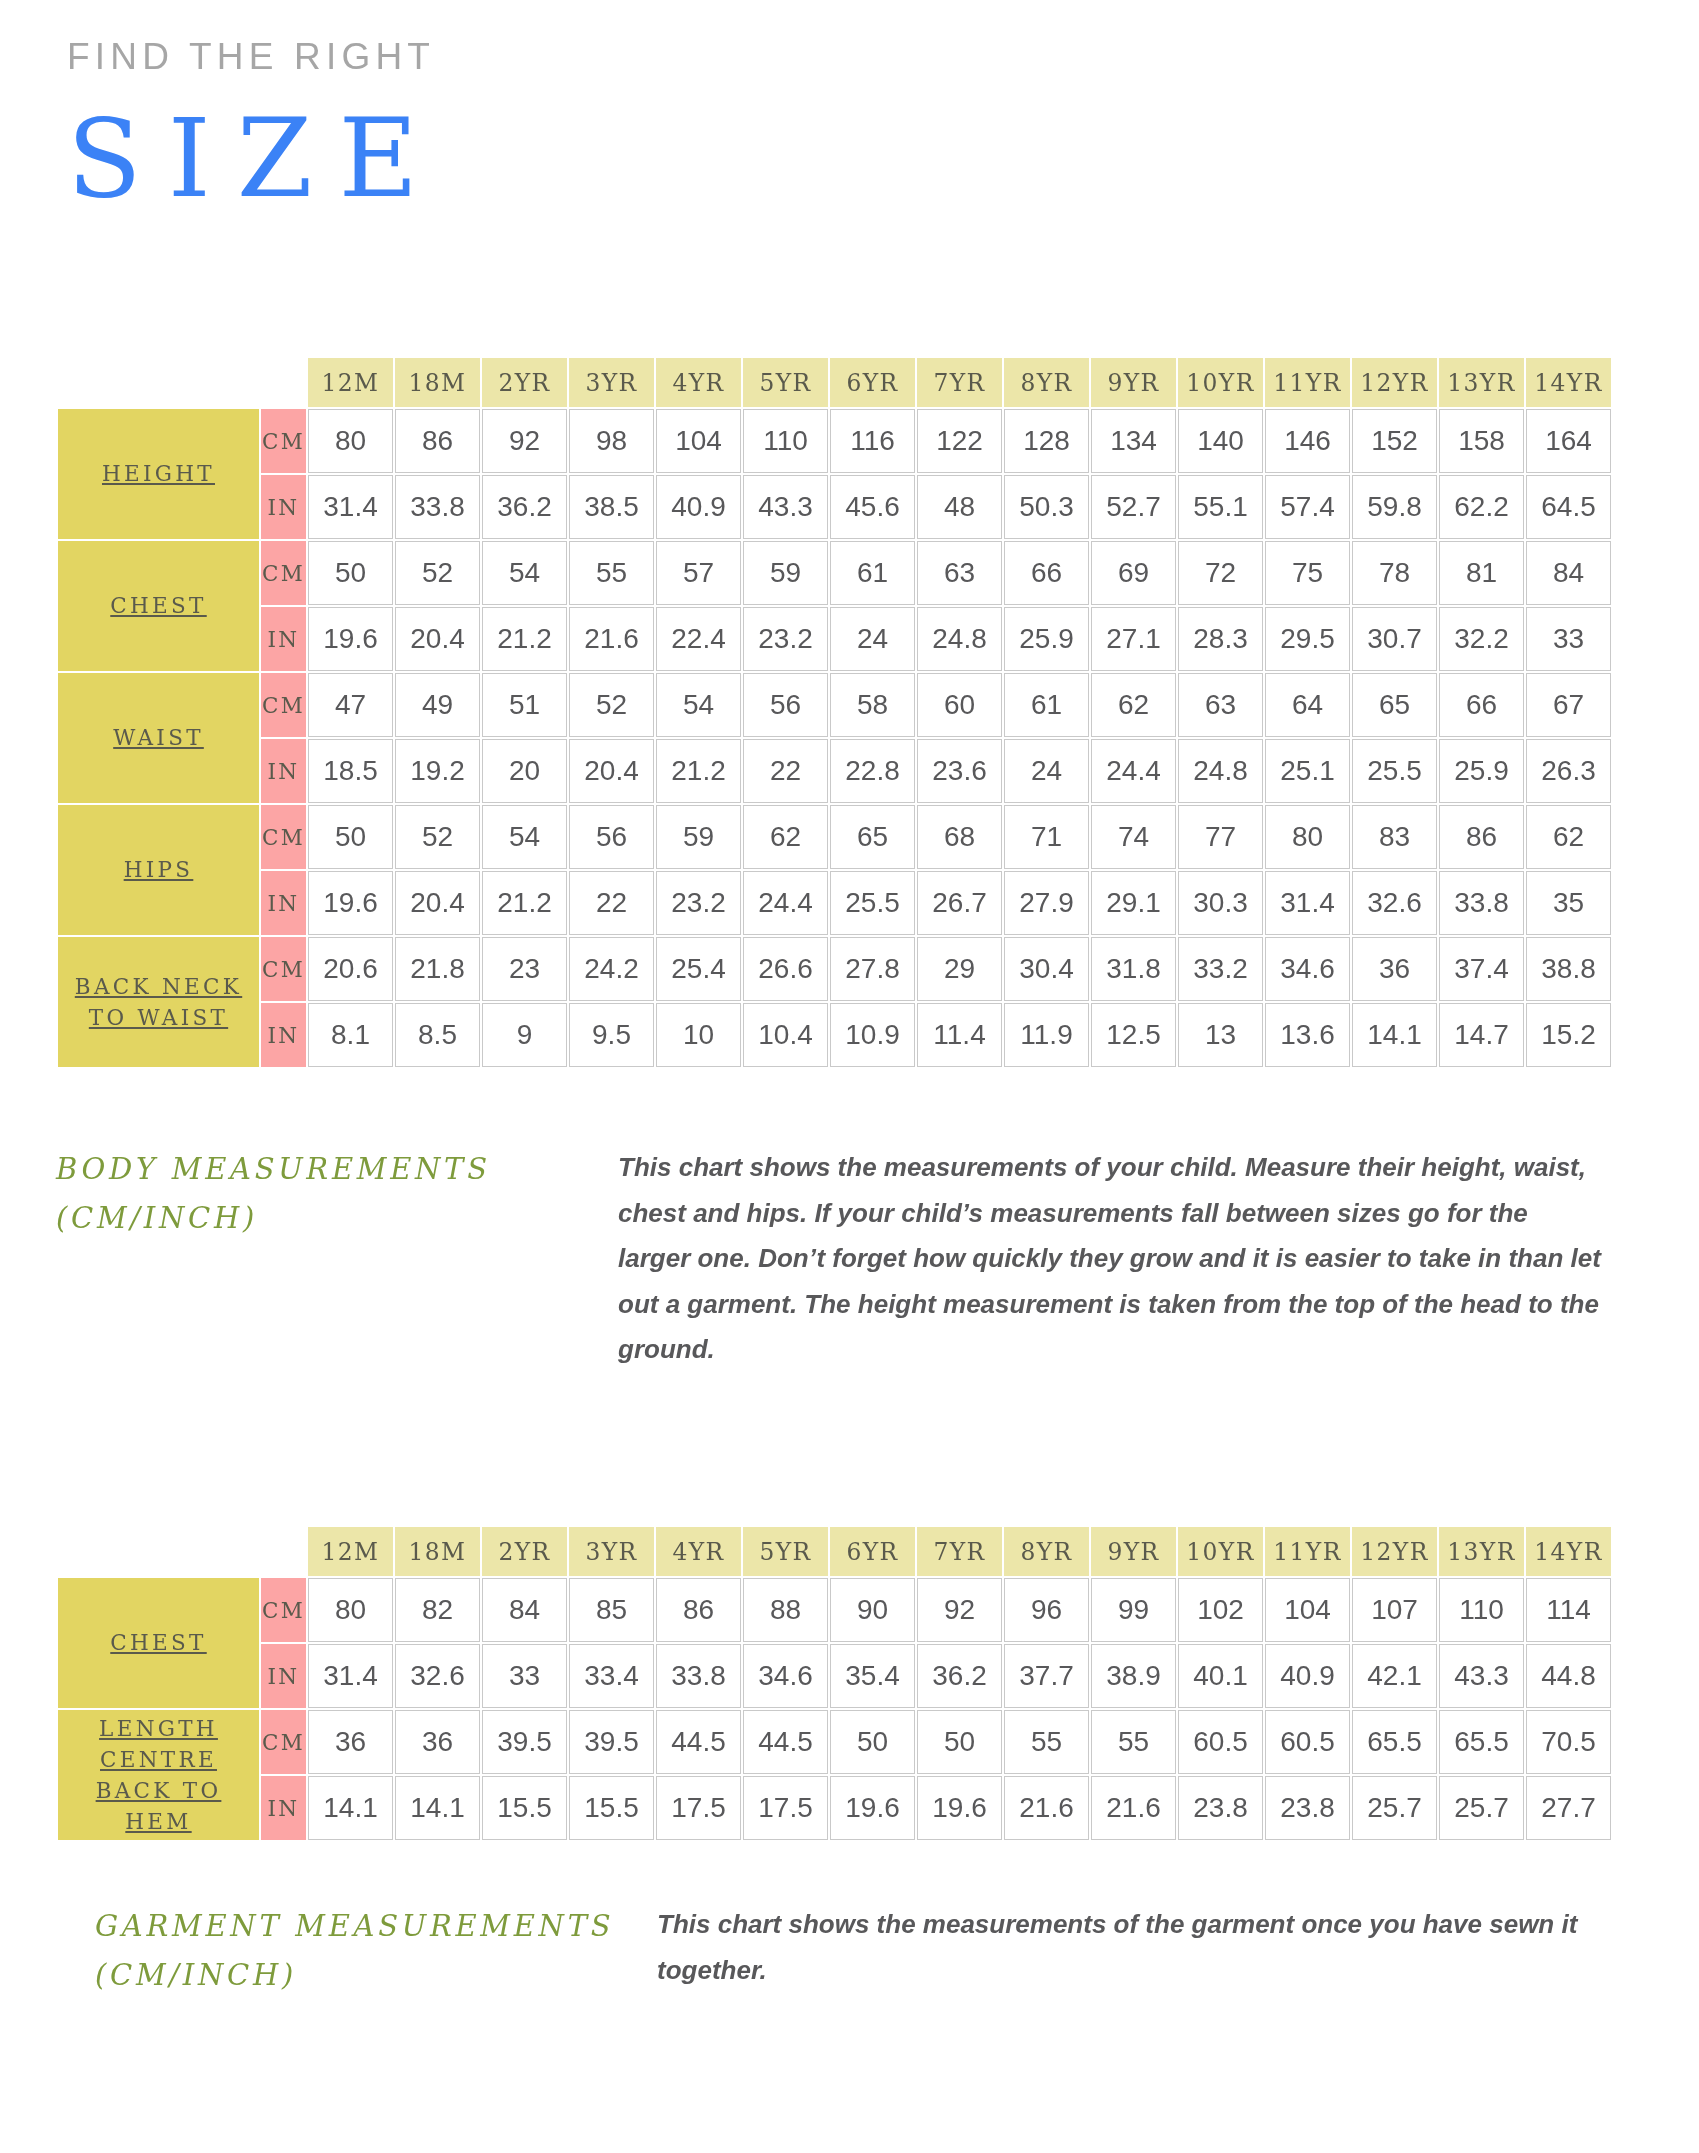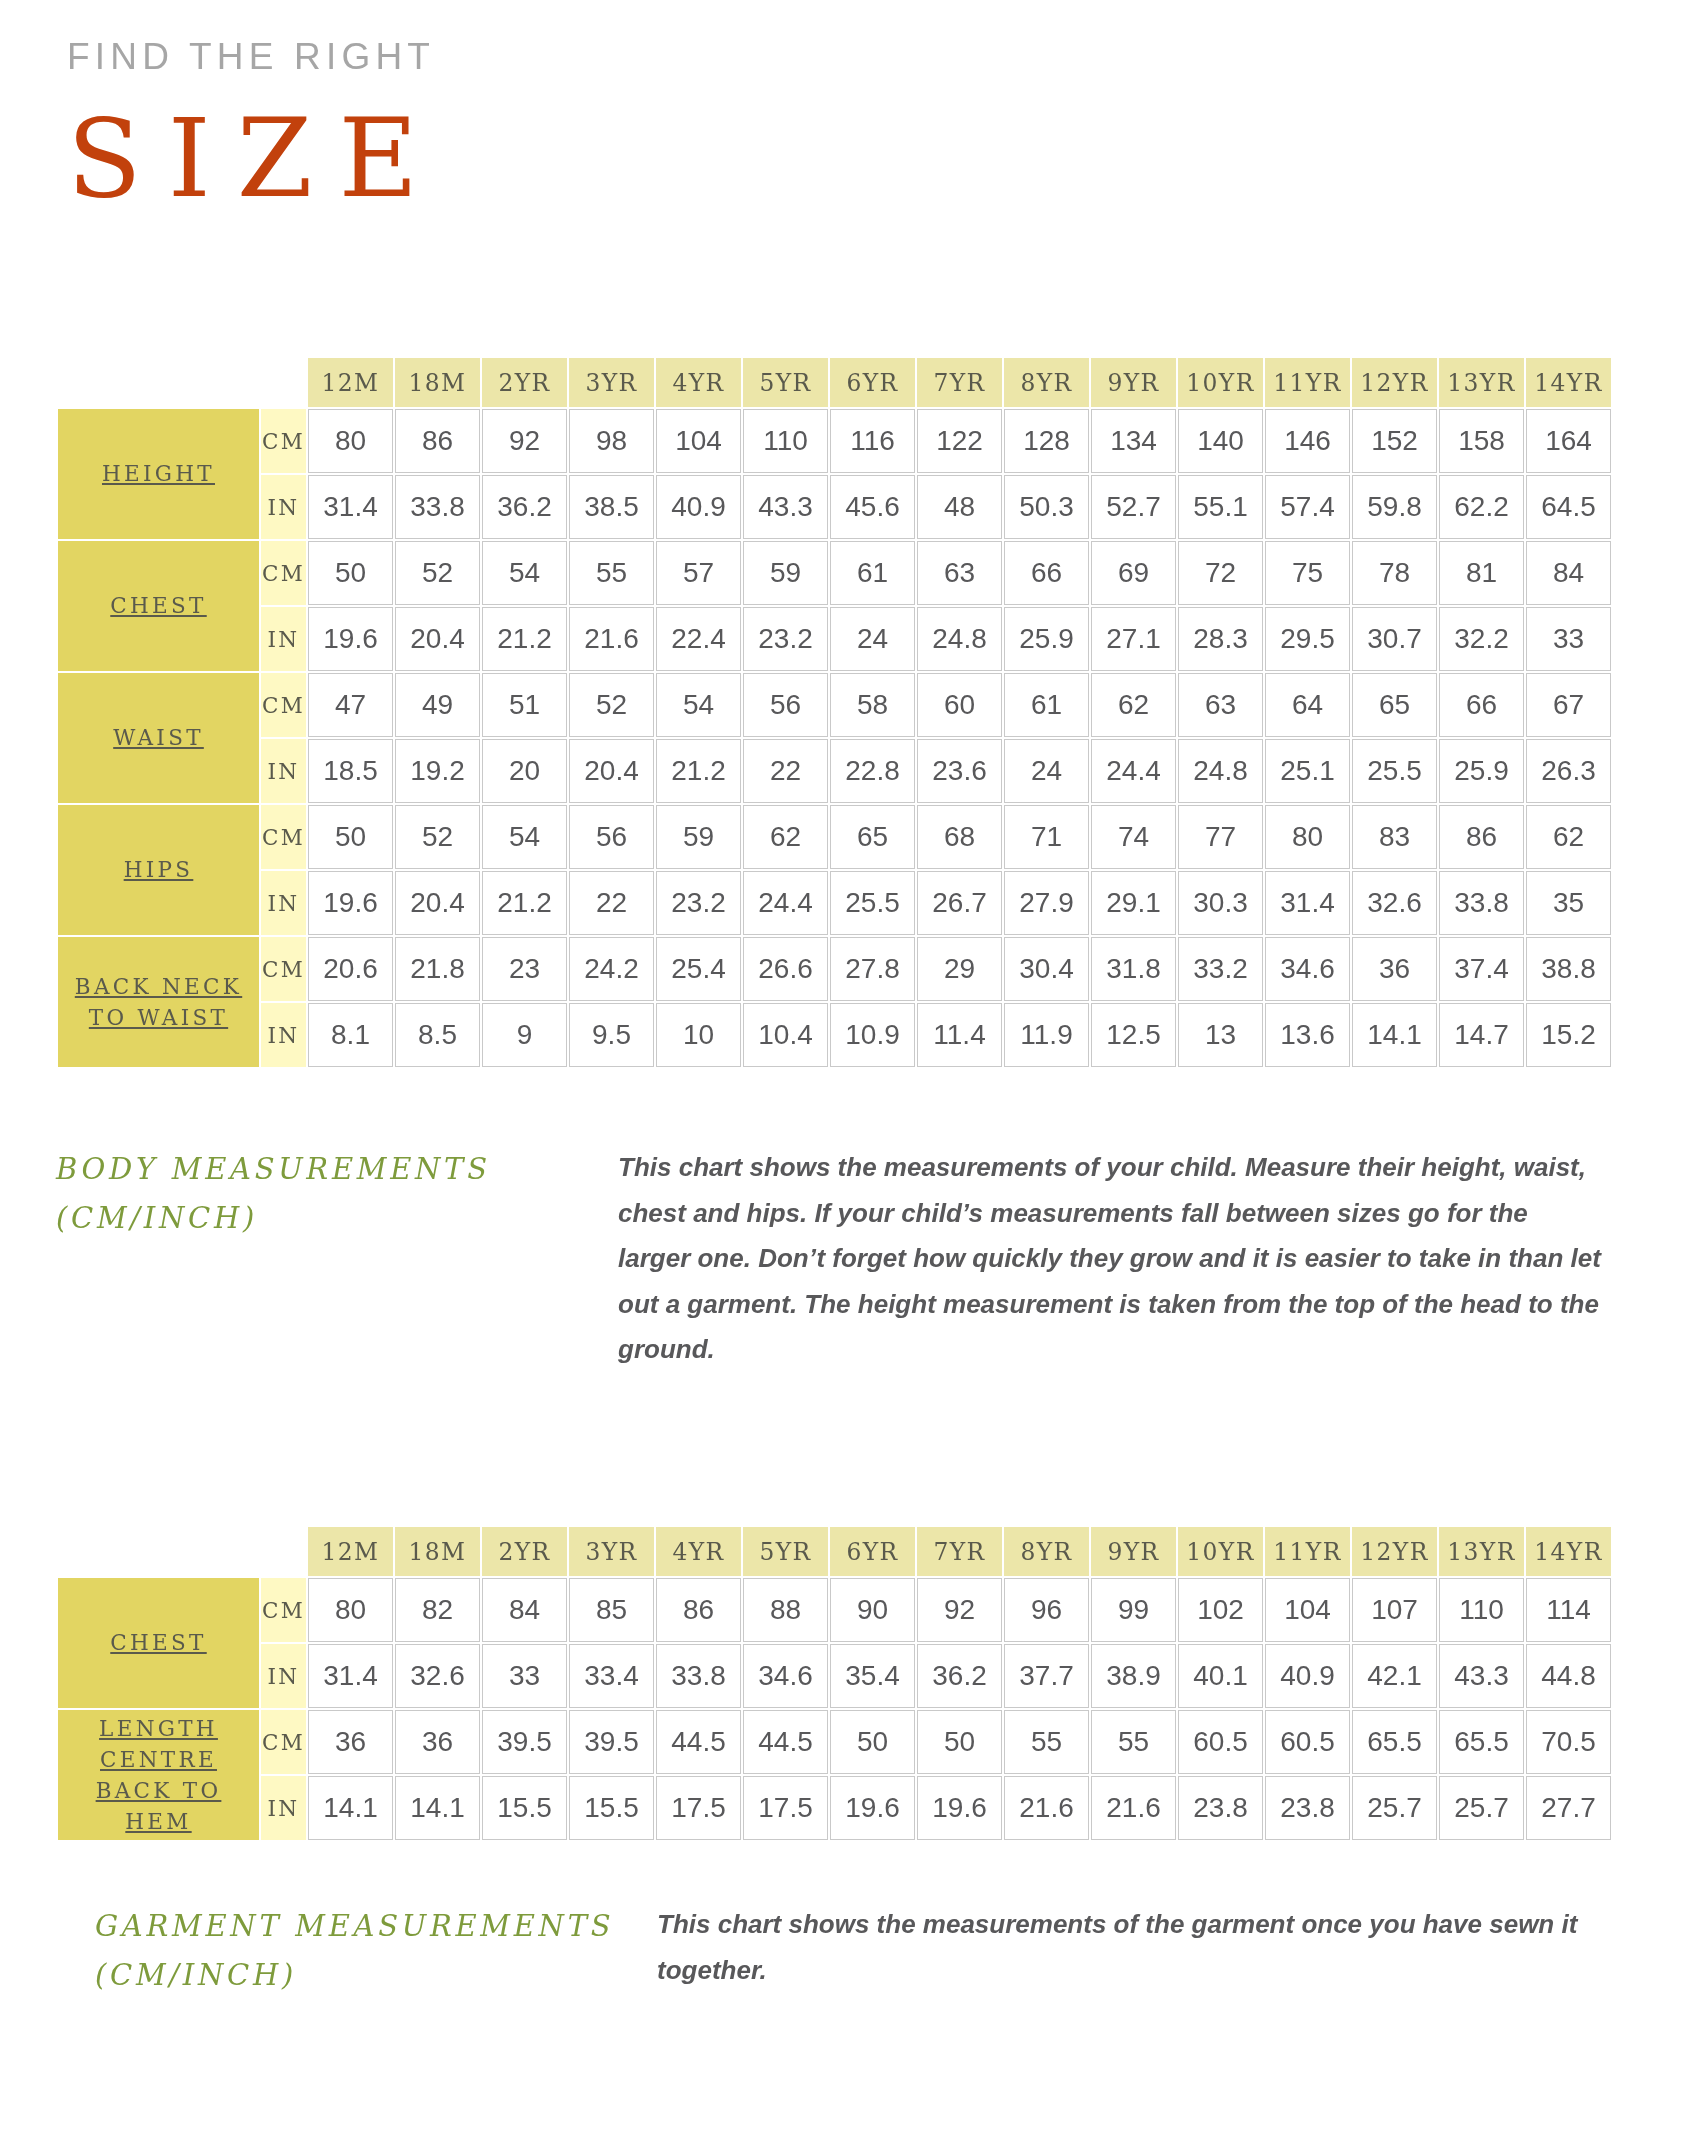--- a/index.html
+++ b/index.html
@@ -36,21 +36,21 @@
     letter-spacing: 5.2px;
     color: #a6a6a6;
     font-weight: 400;
     line-height: 1.1;
     white-space: nowrap;
   }
   .big-title {
     font-family: "DejaVu Serif", serif;
     font-size: 109px;
     letter-spacing: 26px;
-    color: #c2410c;
+    color: #3b82f6;
     font-weight: 400;
     line-height: 1.25;
     margin-top: 13px;
     white-space: nowrap;
   }
 
   
   .chart-wrap { position: absolute; }
   #body-chart { left: 56px; top: 356px; }
   #garment-chart { left: 56px; top: 1525px; }
@@ -94,21 +94,21 @@
     font-size: 21.5px;
     letter-spacing: 3.3px;
     line-height: 1.45;
     width: 201px;
     white-space: pre-line;
     text-decoration: underline;
   }
 
   
   td.unit-cell {
-    background: #fef9c3;
+    background: #fca5a5;
     color: #5a5a4c;
     font-family: "DejaVu Serif", serif;
     font-size: 21.5px;
     letter-spacing: 2.3px;
     width: 45px;
     height: 64px;
   }
 
   
   td.val {

